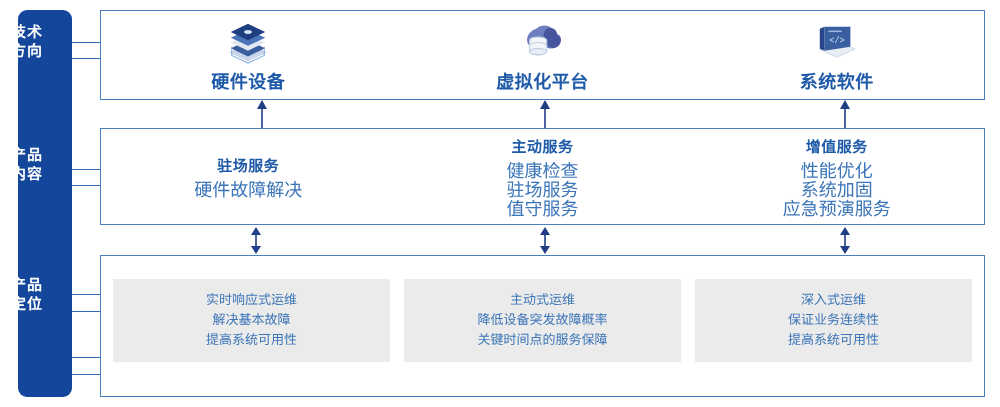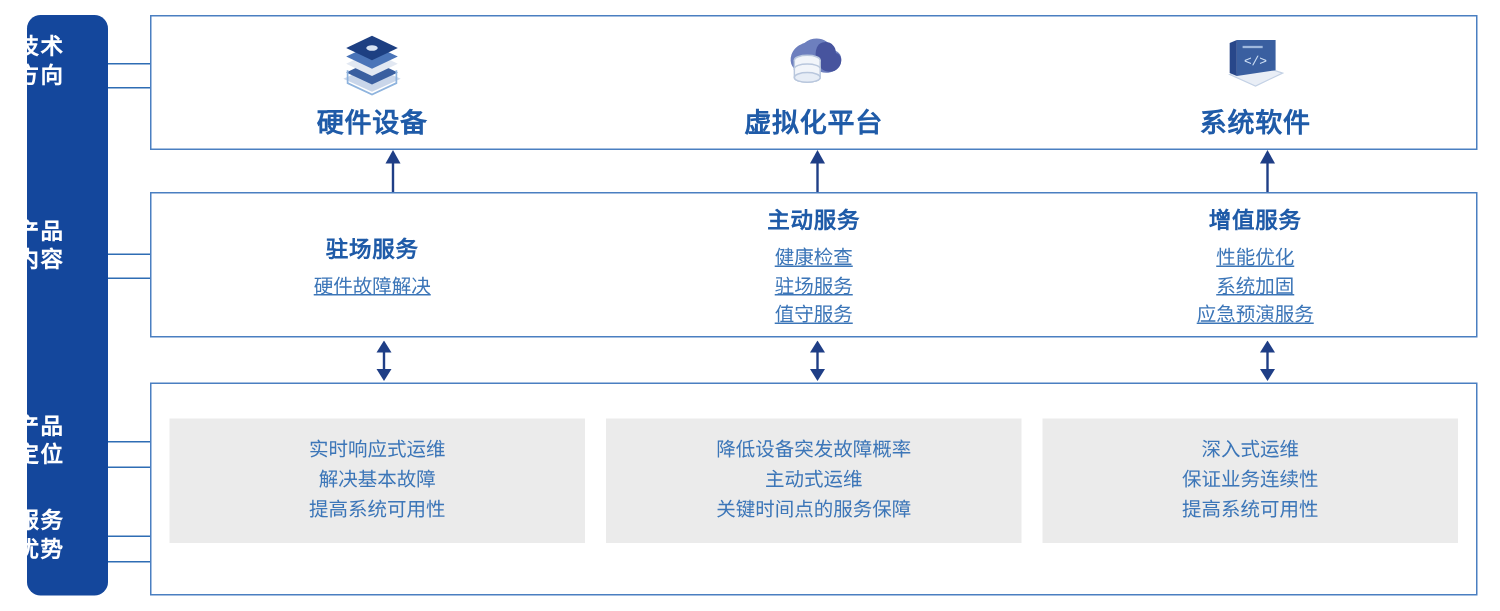--- a/index.html
+++ b/index.html
@@ -108,24 +108,23 @@
   }
   .content-col.single { justify-content: center; }
   .content-title {
     font-size: 15px;
     font-weight: bold;
     color: #1f5ba8;
     margin-bottom: 6px;
     letter-spacing: 0.5px;
   }
   .content-line {
-    font-size: 13px;
+    font-size: 18px;
     color: #3c76b8;
     line-height: 19px;
-    text-decoration: underline;
   }
 
   
   .bottom-inner {
     position: absolute;
     left: 0; top: 0;
     width: 100%; height: 100%;
     display: flex;
     flex-direction: column;
     justify-content: center;
@@ -176,24 +175,20 @@
     <span>技术</span>
     <span>方向</span>
   </div>
   <div class="sidebar-item" id="side-prod">
     <span>产品</span>
     <span>内容</span>
   </div>
   <div class="sidebar-item" id="side-pos">
     <span>产品</span>
     <span>定位</span>
-  </div>
-  <div class="sidebar-item" id="side-adv">
-    <span>服务</span>
-    <span>优势</span>
   </div>
 
   <div class="conn" style="left:72px; top:42px;  width:29px;"></div>
   <div class="conn" style="left:72px; top:58px;  width:29px;"></div>
   <div class="conn" style="left:72px; top:169px; width:29px;"></div>
   <div class="conn" style="left:72px; top:185px; width:29px;"></div>
   <div class="conn" style="left:72px; top:294px; width:29px;"></div>
   <div class="conn" style="left:72px; top:311px; width:29px;"></div>
   <div class="conn" style="left:72px; top:357px; width:29px;"></div>
   <div class="conn" style="left:72px; top:374px; width:29px;"></div>
@@ -300,22 +295,22 @@
   <div class="section-box" id="box-bottom">
     <div class="bottom-inner">
 
       <div class="grey-row">
         <div class="grey-card">
           <div class="grey-line">实时响应式运维</div>
           <div class="grey-line">解决基本故障</div>
           <div class="grey-line">提高系统可用性</div>
         </div>
         <div class="grey-card">
+          <div class="grey-line">主动式运维</div>
           <div class="grey-line">降低设备突发故障概率</div>
-          <div class="grey-line">主动式运维</div>
           <div class="grey-line">关键时间点的服务保障</div>
         </div>
         <div class="grey-card">
           <div class="grey-line">深入式运维</div>
           <div class="grey-line">保证业务连续性</div>
           <div class="grey-line">提高系统可用性</div>
         </div>
       </div>
 
 

